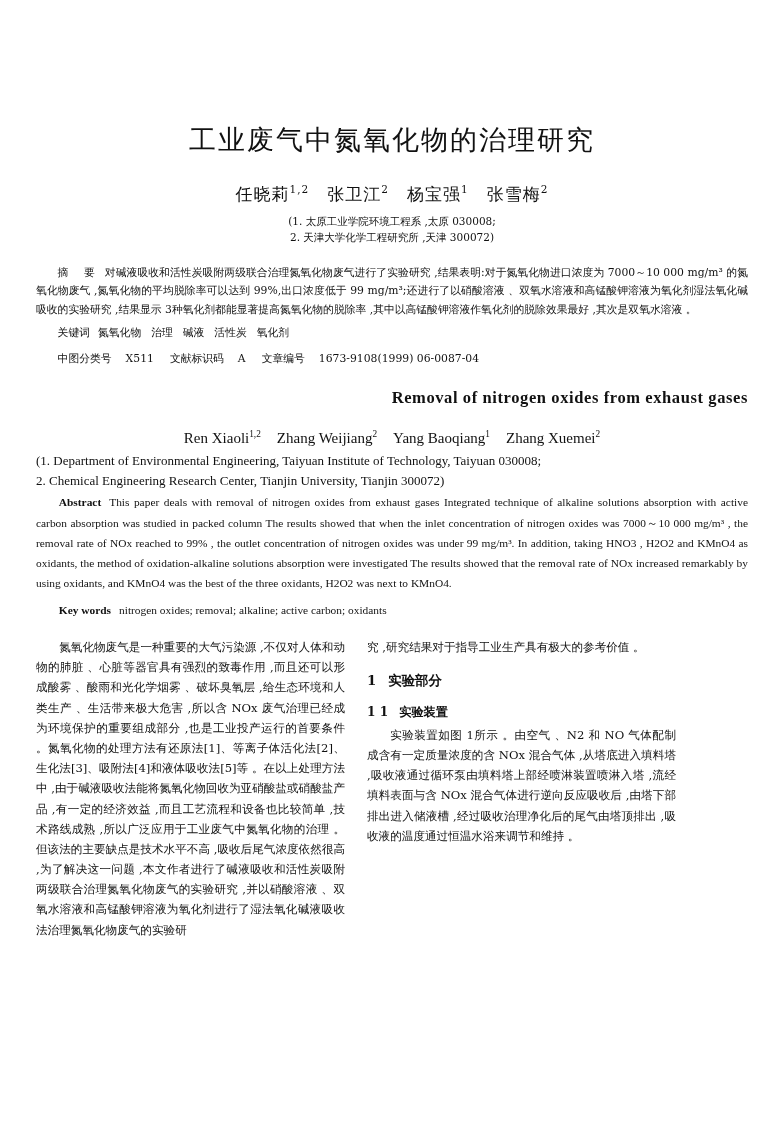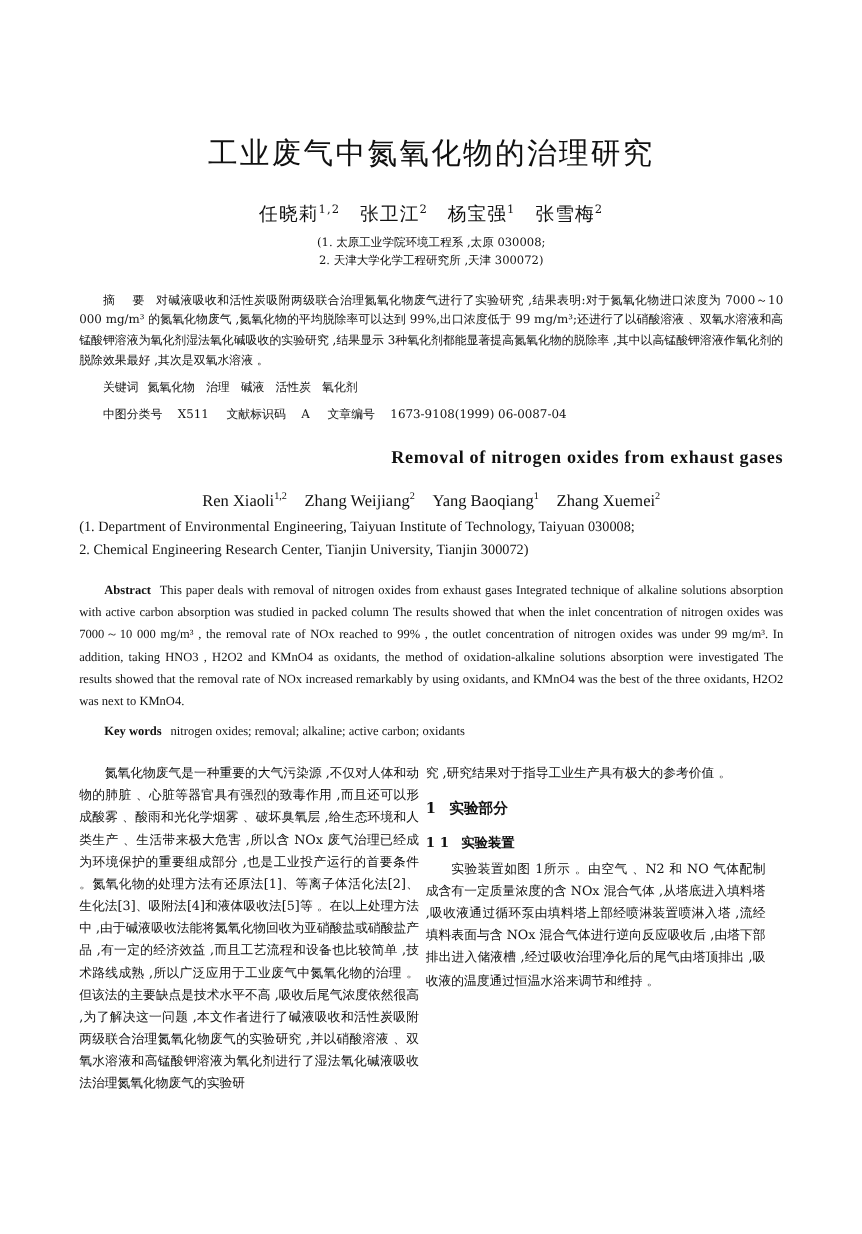--- a/index.html
+++ b/index.html
@@ -14,21 +14,21 @@
     font-family: "Liberation Serif", "DejaVu Serif", serif;
     color: #111111;
     overflow: hidden;
   }
   .page {
     position: relative;
     width: 784px;
     height: 1122px;
     background: #ffffff;
     box-sizing: border-box;
-    padding: 0 72px;
+    padding: 0 36px;
   }
 
   
   .cn-title {
     text-align: center;
     font-size: 27px;
     letter-spacing: 2px;
     font-weight: normal;
     margin: 0;
     padding-top: 122px;
@@ -104,42 +104,41 @@
   .en-affil {
     text-align: left;
     font-size: 13px;
     line-height: 1.6;
     margin-top: 4px;
     font-family: "Liberation Serif", "DejaVu Serif", serif;
   }
 
   
   .en-abstract {
-    margin-top: 16px;
     font-size: 11.4px;
     line-height: 1.78;
     text-align: justify;
     text-indent: 2em;
     font-family: "Liberation Serif", "DejaVu Serif", serif;
   }
   .en-abstract .lbl { font-weight: bold; padding-right: 8px; }
   .en-keywords {
     margin-top: 7px;
     font-size: 11.4px;
     line-height: 1.7;
     text-indent: 2em;
     font-family: "Liberation Serif", "DejaVu Serif", serif;
   }
   .en-keywords .lbl { font-weight: bold; padding-right: 8px; }
 
   
   .body-cols {
     margin-top: 17px;
     display: flex;
-    gap: 6px;
+    gap: 22px;
   }
   .col {
     width: 309px;
     font-size: 11.6px;
     line-height: 1.74;
     text-align: justify;
     font-family: "DejaVu Serif", "Liberation Serif", serif;
   }
   .col p {
     margin: 0;

